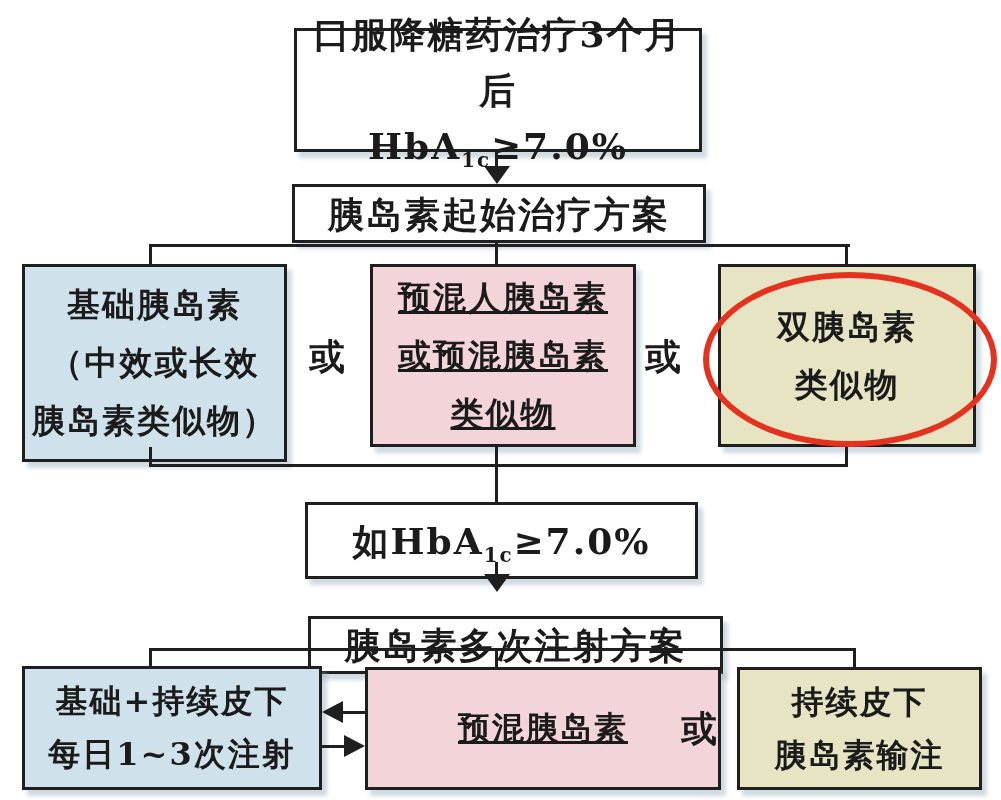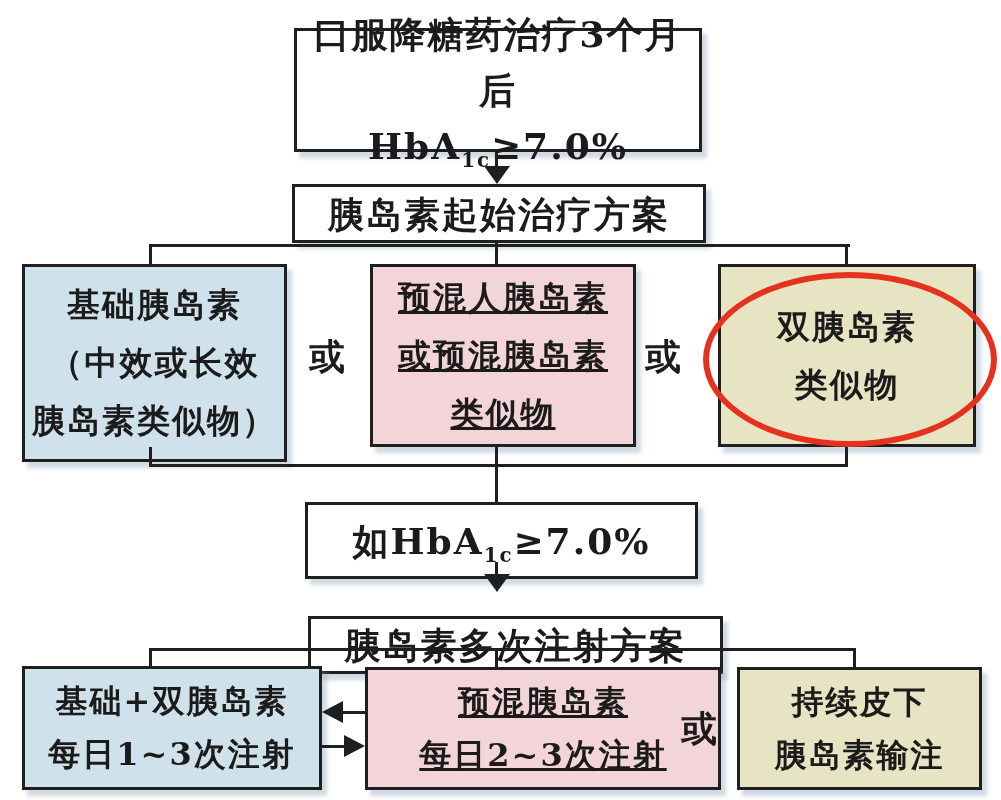--- a/index.html
+++ b/index.html
@@ -98,32 +98,31 @@
   <div class="box fs34" style="left:308px;top:592px;width:415px;height:58px;margin-top:24px;">
     <span class="ln">胰岛素多次注射方案</span>
   </div>
 
   <div class="line" style="left:149px;top:648px;width:707px;height:3px;"></div>
   <div class="line" style="left:149px;top:648px;width:3px;height:18px;"></div>
   <div class="line" style="left:495px;top:648px;width:3px;height:19px;"></div>
   <div class="line" style="left:853px;top:648px;width:3px;height:19px;"></div>
 
   <div class="box fill-basal fs32" style="left:22px;top:666px;width:300px;height:124px;">
-    <span class="ln">基础+双胰岛素</span>
+    <span class="ln">基础+持续皮下</span>
     <span class="ln">每日1~3次注射</span>
   </div>
 
   <div class="line" style="left:340px;top:711px;width:25px;height:3px;"></div>
   <div class="tri tri-left" style="left:322px;top:701px;"></div>
   <div class="line" style="left:322px;top:745px;width:25px;height:3px;"></div>
   <div class="tri tri-right" style="left:344px;top:735px;"></div>
 
   <div class="box fill-premix fs32" style="left:365px;top:667px;width:356px;height:123px;justify-content:center;">
     <span class="ln">预混胰岛素</span>
-    <span class="ln">每日2~3次注射</span>
   </div>
 
   <div class="or" style="left:659px;top:708px;">或</div>
 
   <div class="box fill-dual fs32" style="left:737px;top:667px;width:245px;height:123px;">
     <span class="ln">持续皮下</span>
     <span class="ln">胰岛素输注</span>
   </div>
 
 </div>

